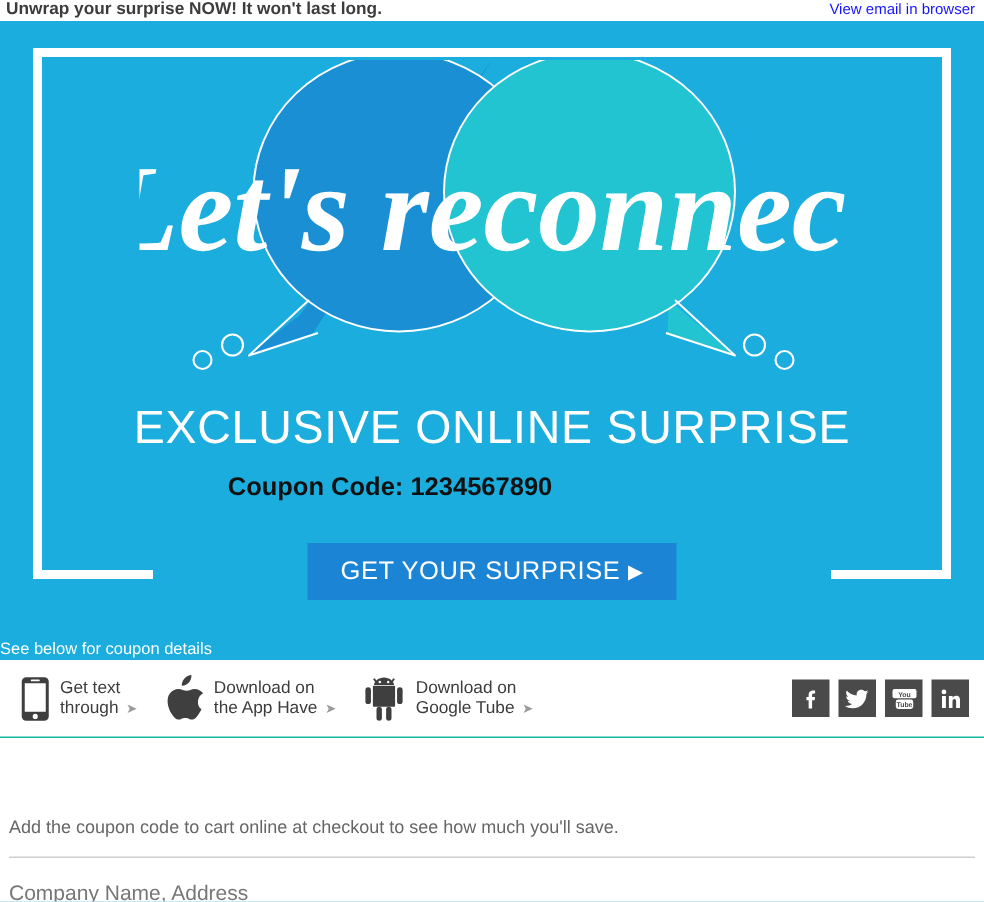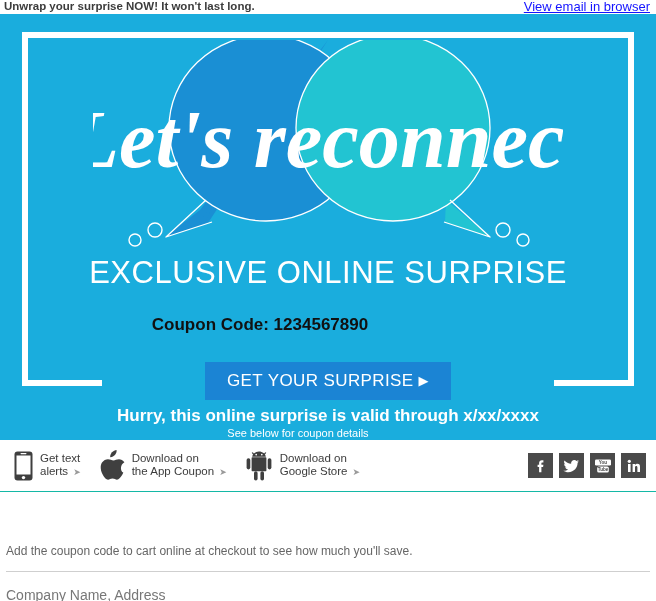--- a/index.html
+++ b/index.html
@@ -26,23 +26,22 @@
     box-sizing: border-box;
   }
   .preheader-text {
     font-size: 11.5px;
     font-weight: bold;
     color: #3c3c3c;
     line-height: 13px;
     white-space: nowrap;
   }
   .preheader-link {
-    font-size: 13px;
+    font-size: 10px;
     color: #1414ff;
-    text-decoration: underline;
     line-height: 13px;
     white-space: nowrap;
     cursor: pointer;
   }
 
   
   .hero {
     position: relative;
     height: 426px;
     background: #1aaddd;
@@ -87,21 +86,21 @@
     top: 80px;
     width: 656px;
     text-align: center;
     pointer-events: none;
   }
   .script-svg { display: block; margin: 0 auto; }
 
   .hero-sub {
     position: absolute;
     left: 0;
-    top: 240px;
+    top: 252px;
     width: 656px;
     text-align: center;
     color: #ffffff;
     font-size: 31px;
     font-weight: 300;
     letter-spacing: 0.5px;
     line-height: 38px;
   }
   .hero-coupon {
     position: absolute;
@@ -145,21 +144,20 @@
     color: #ffffff;
     font-size: 17px;
     font-weight: bold;
     line-height: 20px;
   }
   .hero-fineprint {
     position: absolute;
     left: 0;
     top: 412px;
     width: 596px;
-    text-align: center;
     color: #ffffff;
     font-size: 11px;
     line-height: 14px;
   }
 
   
   .appbar {
     position: relative;
     height: 52px;
     border-bottom: 1px solid #14b8a6;
@@ -293,70 +291,69 @@
 
   <div class="hero-sub">EXCLUSIVE ONLINE SURPRISE</div>
   <div class="hero-coupon">Coupon Code: 1234567890</div>
 
   <div class="cta-wrap">
     <button class="cta-button">
       <span>GET YOUR SURPRISE</span><span class="cta-arrow">▶</span>
     </button>
   </div>
 
-  <div class="hero-urgency">Hurry, this online surprise is valid through x/xx/xxxx</div>
   <div class="hero-fineprint">See below for coupon details</div>
 </div>
 
 <div class="appbar">
 
   <div class="app-link">
     <svg class="app-icon" width="19" height="30" viewBox="0 0 19 30" aria-hidden="true">
       <rect x="0.5" y="0.5" width="18" height="29" rx="3" fill="#3f3f3f"></rect>
       <rect x="2.5" y="4.5" width="14" height="19" fill="#ffffff"></rect>
       <circle cx="9.5" cy="26.6" r="1.7" fill="#ffffff"></circle>
       <rect x="6.5" y="2" width="6" height="1.2" rx="0.6" fill="#ffffff"></rect>
     </svg>
     <div>
       <div class="app-label">Get text</div>
       <div class="app-label">
-        <span>alerts</span><span class="app-caret">➤</span>
+        <span>through</span><span class="app-caret">➤</span>
       </div>
     </div>
   </div>
 
   <div class="app-link">
     <svg class="app-icon" width="26" height="31" viewBox="0 0 26 31" aria-hidden="true">
       <path fill="#3f3f3f" d="M17.6 0c.2 1.9-.6 3.7-1.7 5-1.1 1.3-2.9 2.3-4.7 2.2-.2-1.8.7-3.7 1.8-4.9C14.2 1 16 .1 17.6 0z"></path>
       <path fill="#3f3f3f" d="M24.3 22.6c-.6 1.4-.9 2-1.7 3.2-1.1 1.7-2.7 3.9-4.6 3.9-1.7 0-2.2-1.1-4.5-1.1-2.3 0-2.8 1.1-4.5 1.1-1.9 0-3.4-2-4.5-3.7C1.4 21.3.9 15.6 3 12.6c1.5-2.1 3.8-3.3 6-3.3 2.2 0 3.6 1.2 5.5 1.2 1.8 0 2.9-1.2 5.5-1.2 1.9 0 4 1.1 5.4 2.9-4.8 2.6-4 9.4-1.1 10.4z"></path>
     </svg>
     <div>
       <div class="app-label">Download on</div>
       <div class="app-label">
-        <span>the App Coupon</span><span class="app-caret">➤</span>
+        <span>the App Have</span><span class="app-caret">➤</span>
       </div>
     </div>
   </div>
 
   <div class="app-link">
     <svg class="app-icon" width="28" height="30" viewBox="0 0 28 30" aria-hidden="true">
       <path fill="#3f3f3f" d="M7.3 6.2h13.4c.4 0 .7.3.7.7v12.6c0 .4-.3.7-.7.7H7.3c-.4 0-.7-.3-.7-.7V6.9c0-.4.3-.7.7-.7z"></path>
       <path fill="#3f3f3f" d="M14 0.6c3.5 0 6.4 2.4 6.8 5.1H7.2C7.6 3 10.5.6 14 .6z"></path>
       <circle cx="11.2" cy="3.6" r="0.85" fill="#ffffff"></circle>
       <circle cx="16.8" cy="3.6" r="0.85" fill="#ffffff"></circle>
       <path fill="#3f3f3f" d="M7.8 1.2l2 2.6-1 .7-2.1-2.7zM20.2 1.2l-2 2.6 1 .7 2.1-2.7z"></path>
       <rect x="1.6" y="7.2" width="3.7" height="11.2" rx="1.8" fill="#3f3f3f"></rect>
       <rect x="22.7" y="7.2" width="3.7" height="11.2" rx="1.8" fill="#3f3f3f"></rect>
       <rect x="9" y="20.2" width="3.6" height="9.3" rx="1.8" fill="#3f3f3f"></rect>
       <rect x="15.4" y="20.2" width="3.6" height="9.3" rx="1.8" fill="#3f3f3f"></rect>
     </svg>
     <div>
       <div class="app-label">Download on</div>
       <div class="app-label">
-        <span>Google Store</span><span class="app-caret">➤</span>
+        <span>Google Tube</span><span class="app-caret">➤</span>
       </div>
     </div>
   </div>
 
   <div class="social-group">
     <div class="social-btn">
       <svg width="16" height="16" viewBox="0 0 16 16" aria-hidden="true">
         <path fill="#ffffff" d="M10.4 2.3H8.9c-1.7 0-2.8 1.1-2.8 2.8v1.6H4.6v2.2h1.5v5.4h2.3V8.9h1.7l.3-2.2H8.4V5.4c0-.6.2-1 .9-1h1.1V2.3z"></path>
       </svg>
     </div>

